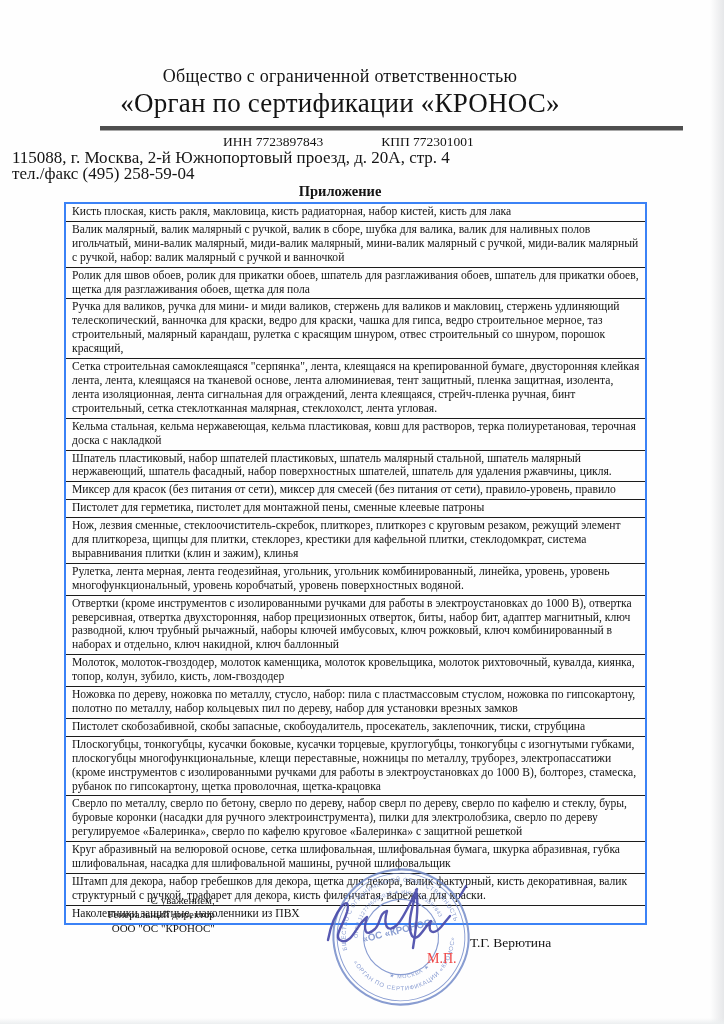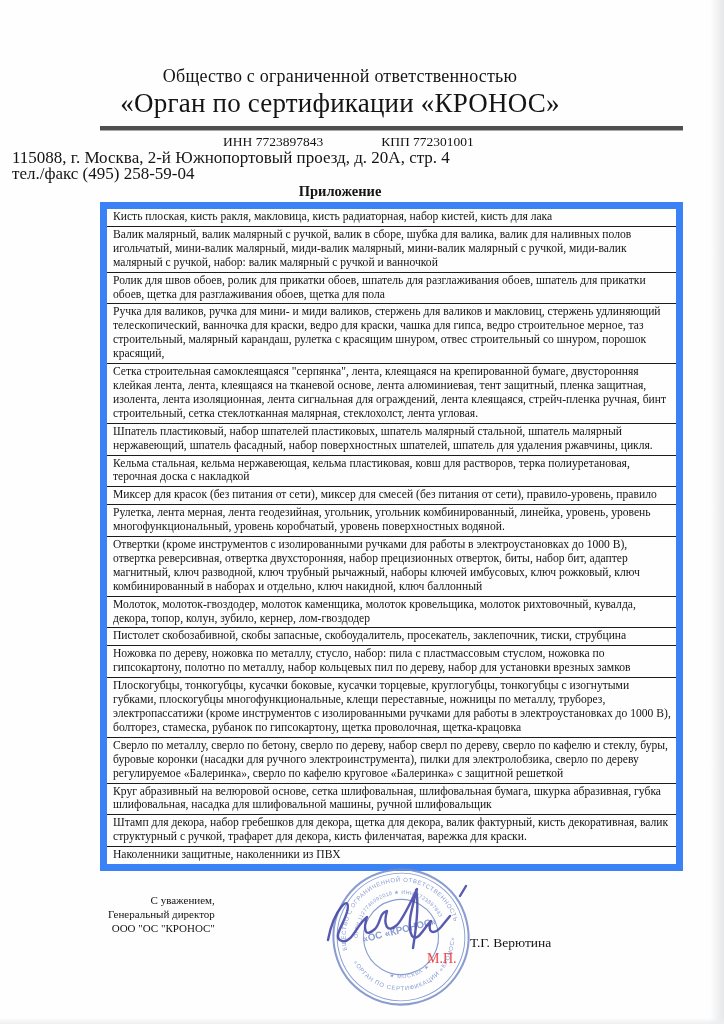--- a/index.html
+++ b/index.html
@@ -33,22 +33,22 @@
   }
   .id-line{text-align:center;font-size:13.5px;line-height:16px;}
   .id-line .inn{margin-right:58px;margin-left:17px;}
   .addr-line,.phone-line{text-align:left;font-size:17px;line-height:16px;}
   .appendix{
     text-align:center;font-weight:bold;font-size:14.5px;line-height:17px;
     margin:1px 0 2px 0;
     font-family:Liberation Serif, serif;
   }
   .items-table{
-    margin-left:88px;width:583px;
-    border:7px solid #3b82f6;
+    margin-left:52px;width:583px;
+    border:2px solid #3b82f6;
     box-sizing:border-box;
   }
   .trow{
     font-size:11.6px;line-height:13.9px;
     padding:1px 5px 2px 6px;
   }
   .trow:not(:last-child){border-bottom:1px solid #1c1c1c;}
   .sig-block{
     position:absolute;left:96px;top:893px;
     font-size:11px;line-height:14px;white-space:pre-line;text-align:right;
@@ -92,28 +92,30 @@
 
   <div class="appendix">Приложение</div>
 
   <div class="items-table">
     <div>
         <div class="trow">Кисть плоская, кисть ракля, макловица, кисть радиаторная, набор кистей, кисть для лака</div>
         <div class="trow">Валик малярный, валик малярный с ручкой, валик в сборе, шубка для валика, валик для наливных полов игольчатый, мини-валик малярный, миди-валик малярный, мини-валик малярный с ручкой, миди-валик малярный с ручкой, набор: валик малярный с ручкой и ванночкой</div>
         <div class="trow">Ролик для швов обоев, ролик для прикатки обоев, шпатель для разглаживания обоев, шпатель для прикатки обоев, щетка для разглаживания обоев, щетка для пола</div>
         <div class="trow">Ручка для валиков, ручка для мини- и миди валиков, стержень для валиков и макловиц, стержень удлиняющий телескопический, ванночка для краски, ведро для краски, чашка для гипса, ведро строительное мерное, таз строительный, малярный карандаш, рулетка с красящим шнуром, отвес строительный со шнуром, порошок красящий,</div>
         <div class="trow">Сетка строительная самоклеящаяся "серпянка", лента, клеящаяся на крепированной бумаге, двусторонняя клейкая лента, лента, клеящаяся на тканевой основе, лента алюминиевая, тент защитный, пленка защитная, изолента, лента изоляционная, лента сигнальная для ограждений, лента клеящаяся, стрейч-пленка ручная, бинт строительный, сетка стеклотканная малярная, стеклохолст, лента угловая.</div>
+        <div class="trow">Кельма стальная, кельма нержавеющая, кельма пластиковая, ковш для растворов, терка полиуретановая, терочная доска с накладкой</div>
         <div class="trow">Шпатель пластиковый, набор шпателей пластиковых, шпатель малярный стальной, шпатель малярный нержавеющий, шпатель фасадный, набор поверхностных шпателей, шпатель для удаления ржавчины, цикля.</div>
-        <div class="trow">Кельма стальная, кельма нержавеющая, кельма пластиковая, ковш для растворов, терка полиуретановая, терочная доска с накладкой</div>
         <div class="trow">Миксер для красок (без питания от сети), миксер для смесей (без питания от сети), правило-уровень, правило</div>
+        <div class="trow">Пистолет для герметика, пистолет для монтажной пены, сменные клеевые патроны</div>
+        <div class="trow">Нож, лезвия сменные, стеклоочиститель-скребок, плиткорез, плиткорез с круговым резаком, режущий элемент для плиткореза, щипцы для плитки, стеклорез, крестики для кафельной плитки, стеклодомкрат, система выравнивания плитки (клин и зажим), клинья</div>
         <div class="trow">Рулетка, лента мерная, лента геодезийная, угольник, угольник комбинированный, линейка, уровень, уровень многофункциональный, уровень коробчатый, уровень поверхностных водяной.</div>
         <div class="trow">Отвертки (кроме инструментов с изолированными ручками для работы в электроустановках до 1000 В), отвертка реверсивная, отвертка двухсторонняя, набор прецизионных отверток, биты, набор бит, адаптер магнитный, ключ разводной, ключ трубный рычажный, наборы ключей имбусовых, ключ рожковый, ключ комбинированный в наборах и отдельно, ключ накидной, ключ баллонный</div>
-        <div class="trow">Молоток, молоток-гвоздодер, молоток каменщика, молоток кровельщика, молоток рихтовочный, кувалда, декора, топор, колун, зубило, кернер, лом-гвоздодер</div>
+        <div class="trow">Молоток, молоток-гвоздодер, молоток каменщика, молоток кровельщика, молоток рихтовочный, кувалда, киянка, топор, колун, зубило, кисть, лом-гвоздодер</div>
+        <div class="trow">Ножовка по дереву, ножовка по металлу, стусло, набор: пила с пластмассовым стуслом, ножовка по гипсокартону, полотно по металлу, набор кольцевых пил по дереву, набор для установки врезных замков</div>
         <div class="trow">Пистолет скобозабивной, скобы запасные, скобоудалитель, просекатель, заклепочник, тиски, струбцина</div>
-        <div class="trow">Ножовка по дереву, ножовка по металлу, стусло, набор: пила с пластмассовым стуслом, ножовка по гипсокартону, полотно по металлу, набор кольцевых пил по дереву, набор для установки врезных замков</div>
         <div class="trow">Плоскогубцы, тонкогубцы, кусачки боковые, кусачки торцевые, круглогубцы, тонкогубцы с изогнутыми губками, плоскогубцы многофункциональные, клещи переставные, ножницы по металлу, труборез, электропассатижи (кроме инструментов с изолированными ручками для работы в электроустановках до 1000 В), болторез, стамеска, рубанок по гипсокартону, щетка проволочная, щетка-крацовка</div>
         <div class="trow">Сверло по металлу, сверло по бетону, сверло по дереву, набор сверл по дереву, сверло по кафелю и стеклу, буры, буровые коронки (насадки для ручного электроинструмента), пилки для электролобзика, сверло по дереву регулируемое «Балеринка», сверло по кафелю круговое «Балеринка» с защитной решеткой</div>
         <div class="trow">Круг абразивный на велюровой основе, сетка шлифовальная, шлифовальная бумага, шкурка абразивная, губка шлифовальная, насадка для шлифовальной машины, ручной шлифовальщик</div>
         <div class="trow">Штамп для декора, набор гребешков для декора, щетка для декора, валик фактурный, кисть декоративная, валик структурный с ручкой, трафарет для декора, кисть филенчатая, варежка для краски.</div>
         <div class="trow">Наколенники защитные, наколенники из ПВХ</div>
       </div>
   </div>
 
   <div class="sig-block"><span>С уважением,</span>
 <span>Генеральный директор</span>

